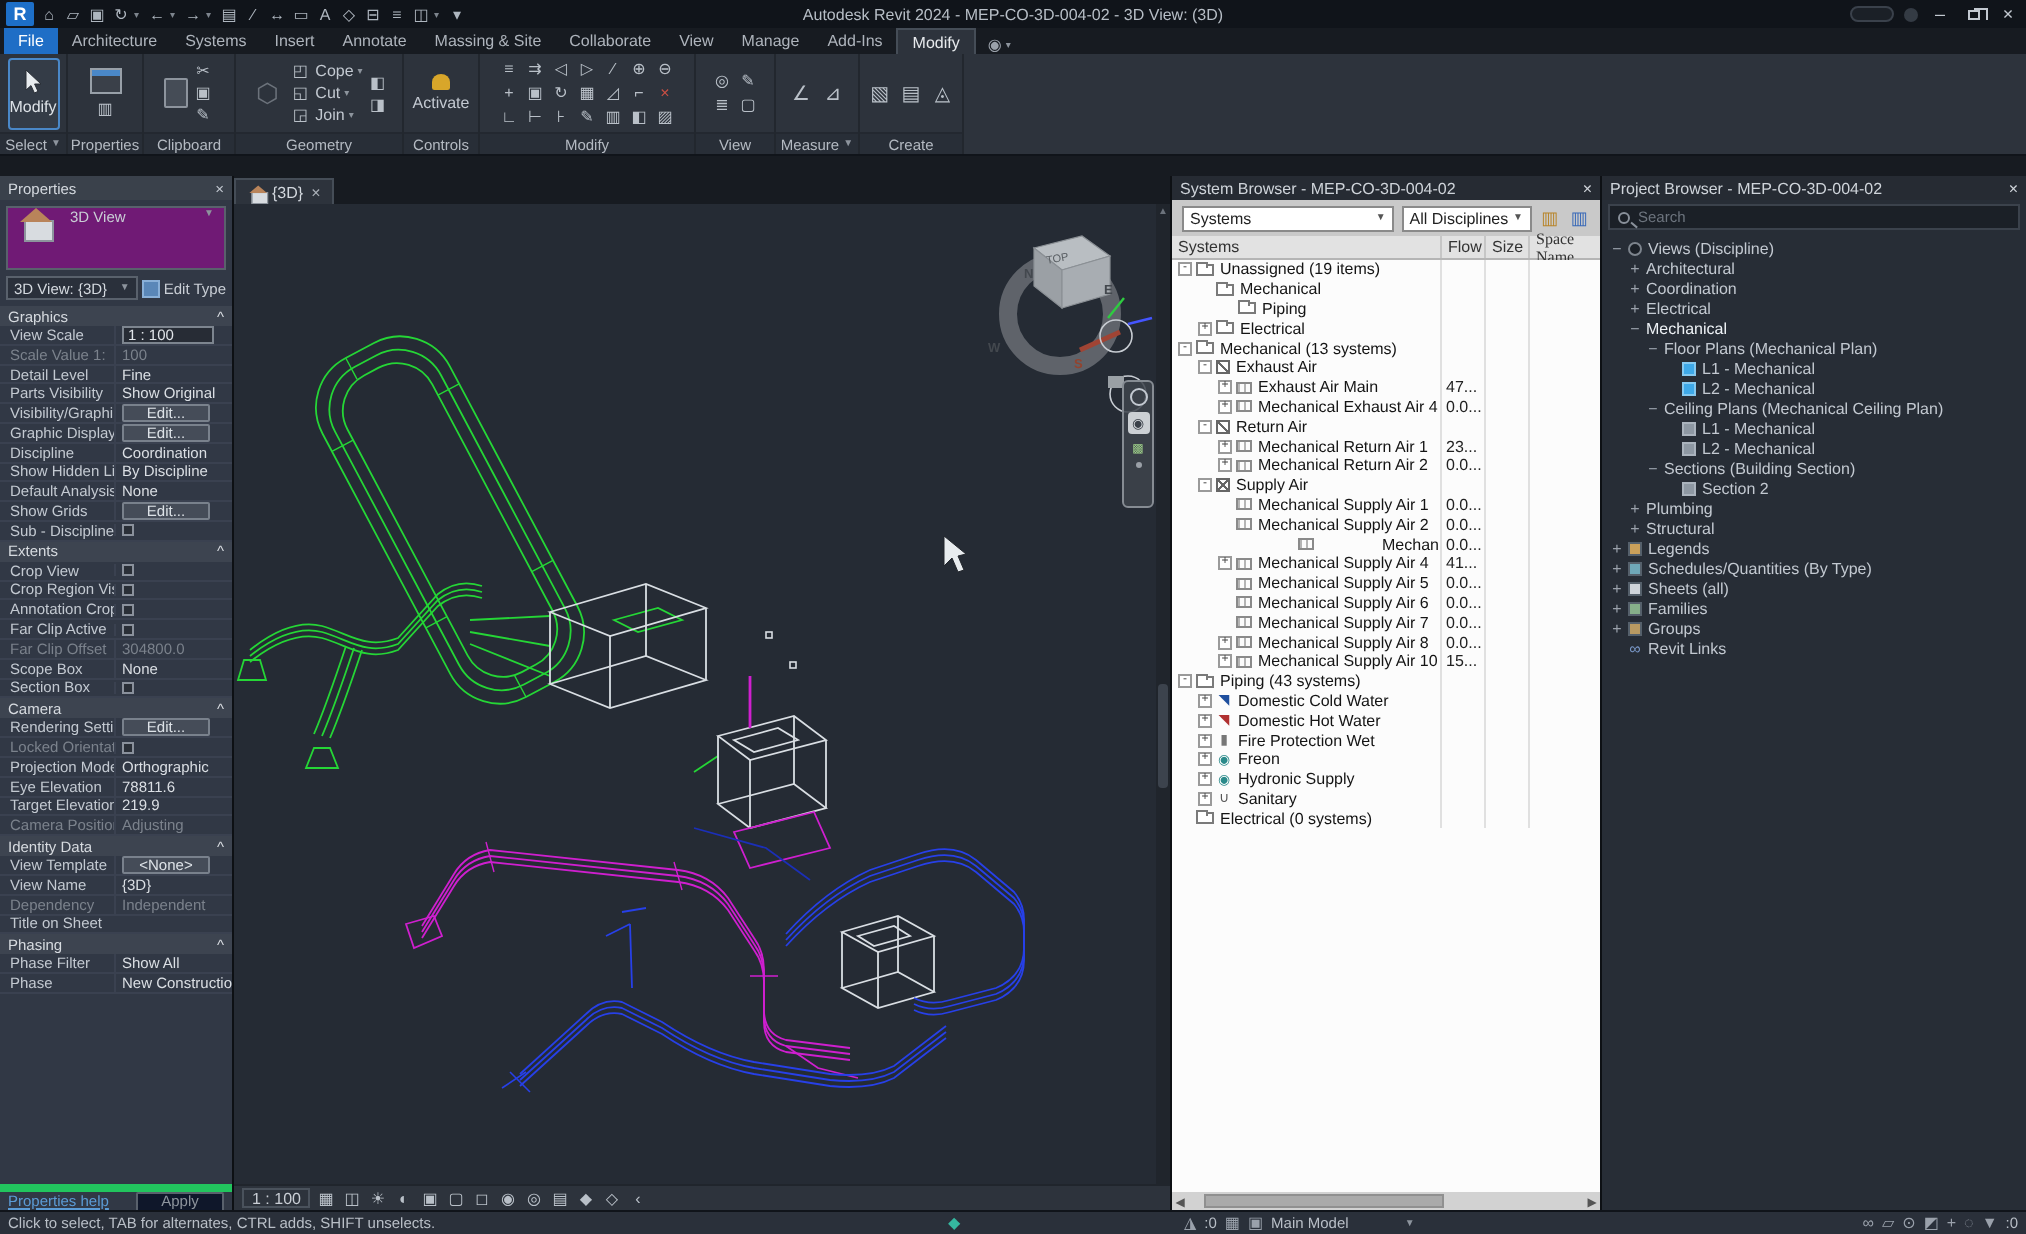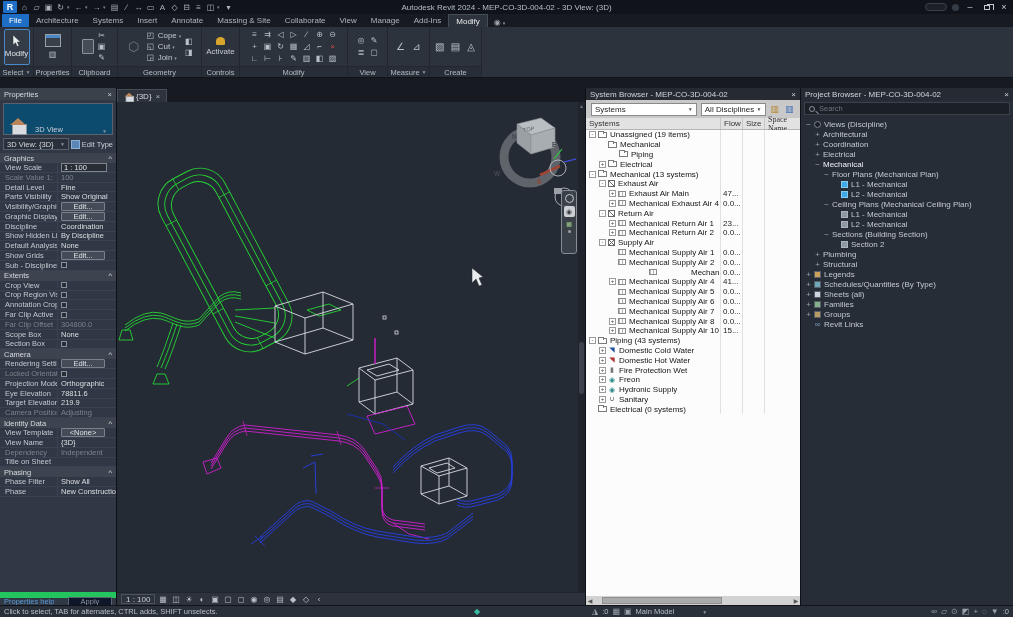--- a/index.html
+++ b/index.html
@@ -51,39 +51,39 @@
   .cursor-svg{display:block;}
 
   
   .spacer-strip{height:10px;background:#171b21;}
   .main{height:517px;display:flex;}
 
   
   .props{width:117px;background:#313845;display:flex;flex-direction:column;font-size:7.5px;border-right:1px solid #0d1014;}
   .props-header{height:12px;background:#3a414b;display:flex;align-items:center;padding:0 4px;color:#d4d9df;}
   .props-header .x{margin-left:auto;color:#c3c9d1;}
-  .type-sel{height:32px;margin:3px 3px 2px 3px;background:#0c4a6e;border:1px solid #59616c;display:flex;align-items:flex-end;gap:6px;padding:0 5px;}
+  .type-sel{height:32px;margin:3px 3px 2px 3px;background:#701a75;border:1px solid #59616c;display:flex;align-items:flex-start;gap:6px;padding:0 5px;}
   .house{width:20px;height:16px;position:relative;}
   .house::before{content:"";position:absolute;left:3px;top:6px;width:13px;height:9px;background:#d8dce0;border:1px solid #8d949d;}
   .house::after{content:"";position:absolute;left:1px;top:0;width:0;height:0;border-left:8px solid transparent;border-right:8px solid transparent;border-bottom:7px solid #b9845a;}
   .inst-row{height:14px;display:flex;align-items:center;gap:2px;padding:0 3px;margin-bottom:2px;}
   .inst-combo{flex:1;height:12px;border:1px solid #59616c;background:#2a303b;display:flex;align-items:center;padding:0 3px;color:#d4d9df;}
   .inst-combo .dd{margin-left:auto;}
   .edittype{height:12px;display:flex;align-items:center;gap:2px;color:#c9ced5;}
   .et-ic{width:9px;height:9px;background:#5a87b8;border:1px solid #8ab0d8;}
   .psec{height:10px;background:#3d4450;display:flex;align-items:center;justify-content:space-between;padding:0 4px;color:#d7dbe0;}
   .prow{height:9.8px;display:flex;align-items:center;border-bottom:1px solid #3a4150;}
   .plabel{width:57px;padding-left:5px;color:#c3c9d1;white-space:nowrap;overflow:hidden;}
   .pval{flex:1;color:#dbdfe4;white-space:nowrap;overflow:hidden;border-left:1px solid #3a4150;padding-left:3px;display:flex;align-items:center;}
   .dimmed{color:#7b828c !important;}
   .pinput{border:1px solid #7d858f;background:#272c35;padding:0 2px;width:46px;height:8.6px;display:flex;align-items:center;color:#e2e6ea;}
   .pbtn{border:1px solid #79818c;background:#454c58;border-radius:1px;width:44px;height:8.6px;display:flex;align-items:center;justify-content:center;color:#dde2e7;}
   .pcheck{width:6px;height:6px;border:1px solid #8a919c;background:#2a2f37;}
   .props-fill{flex:1;}
-  .props-footer{height:13px;display:flex;align-items:center;justify-content:space-between;padding:0 4px;border-top:6px solid #22c55e;}
+  .props-footer{height:13px;display:flex;align-items:center;justify-content:space-between;padding:0 4px;border-top:4px solid #22c55e;}
   .help-link{color:#5b9bd5;text-decoration:underline;}
   .apply-btn{border:1px solid #59616c;color:#8d949d;background:#0f172a;width:44px;height:10px;display:flex;align-items:center;justify-content:center;border-radius:1px;}
 
   
   .canvas-col{width:468px;display:flex;flex-direction:column;}
   .viewtabs{height:14px;background:#171b21;display:flex;align-items:flex-end;}
   .viewtab{height:13px;background:#2d333c;display:flex;align-items:center;gap:4px;padding:0 6px;color:#d4d9df;border:1px solid #454d57;border-bottom:none;}
   .viewtab .x{color:#aab0b8;}
   .canvas{flex:1;position:relative;background:#252b34;overflow:hidden;}
   .vscroll{position:absolute;right:0;top:0;bottom:0;width:7px;background:#20252c;display:flex;flex-direction:column;align-items:center;}

